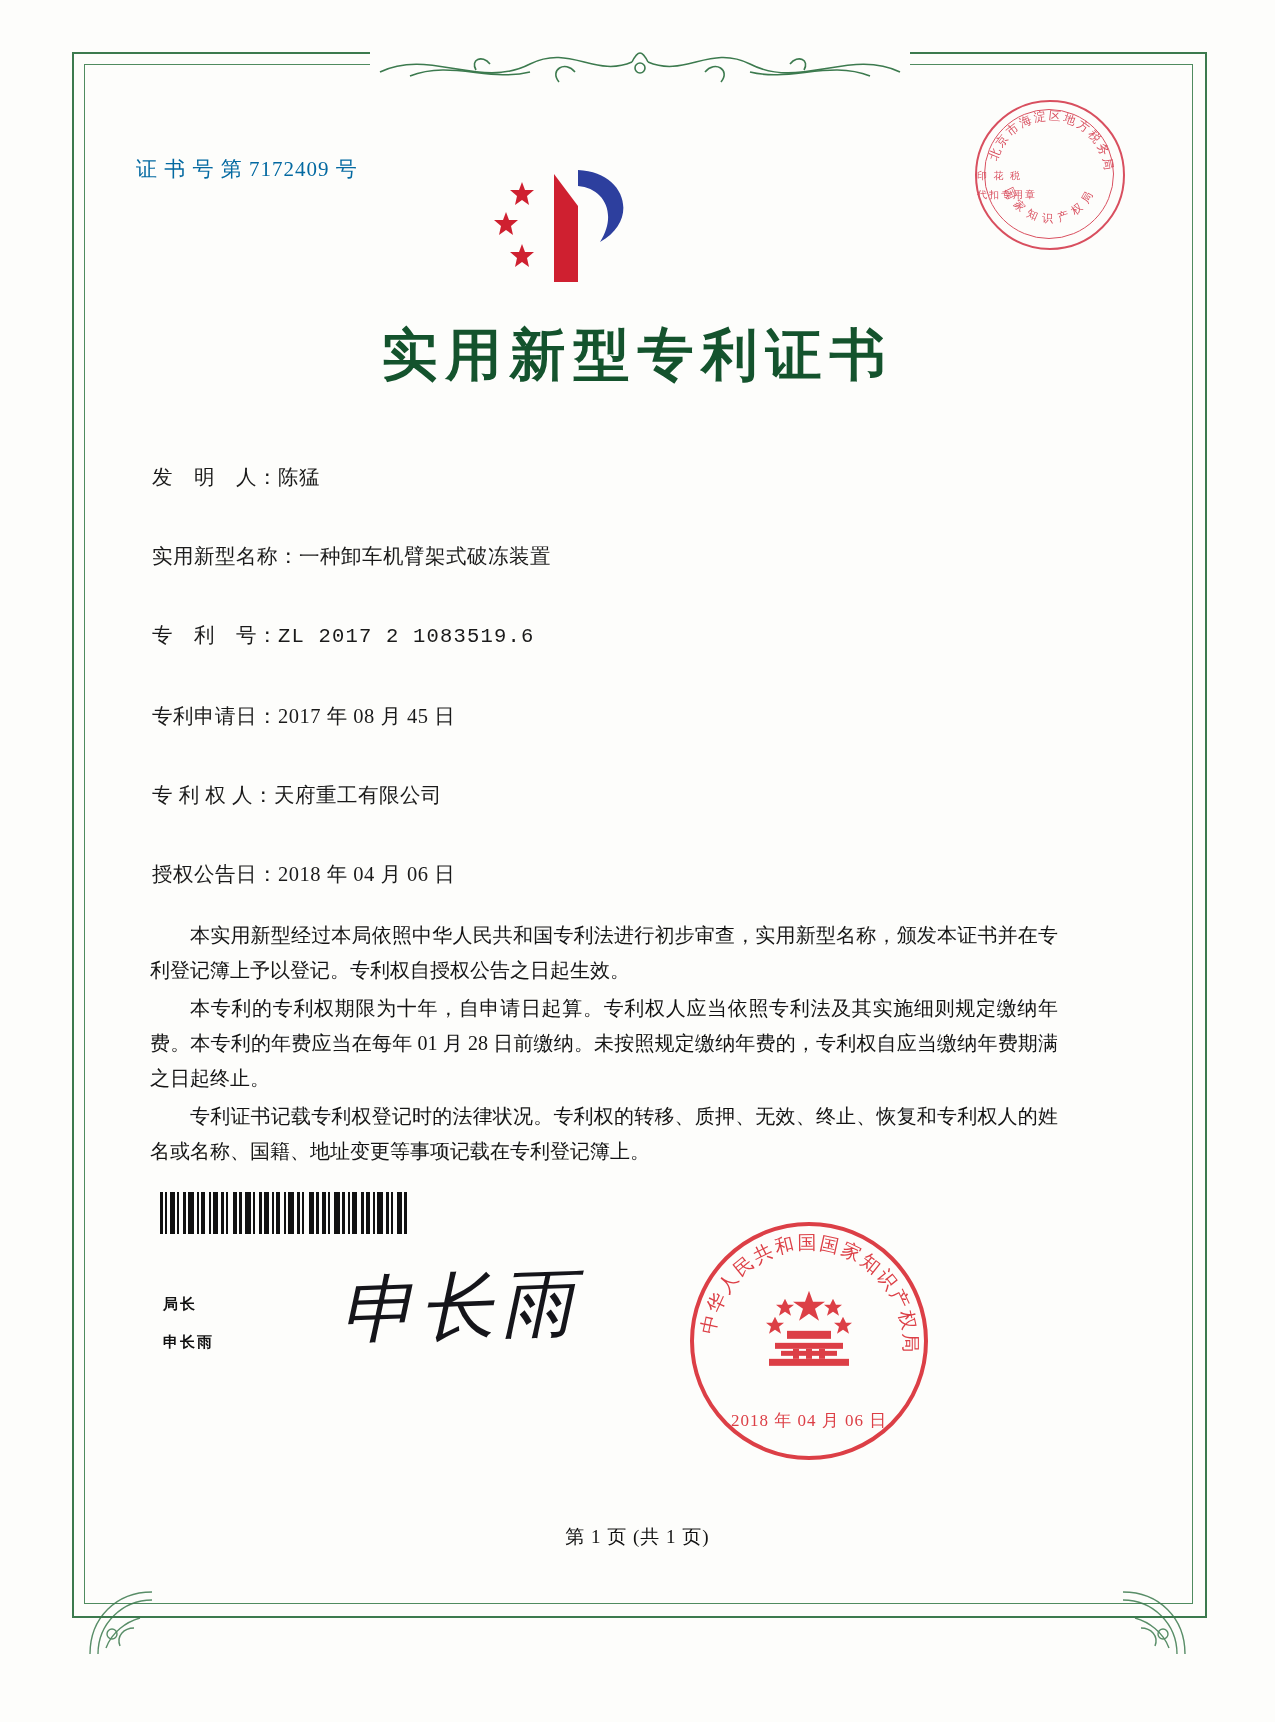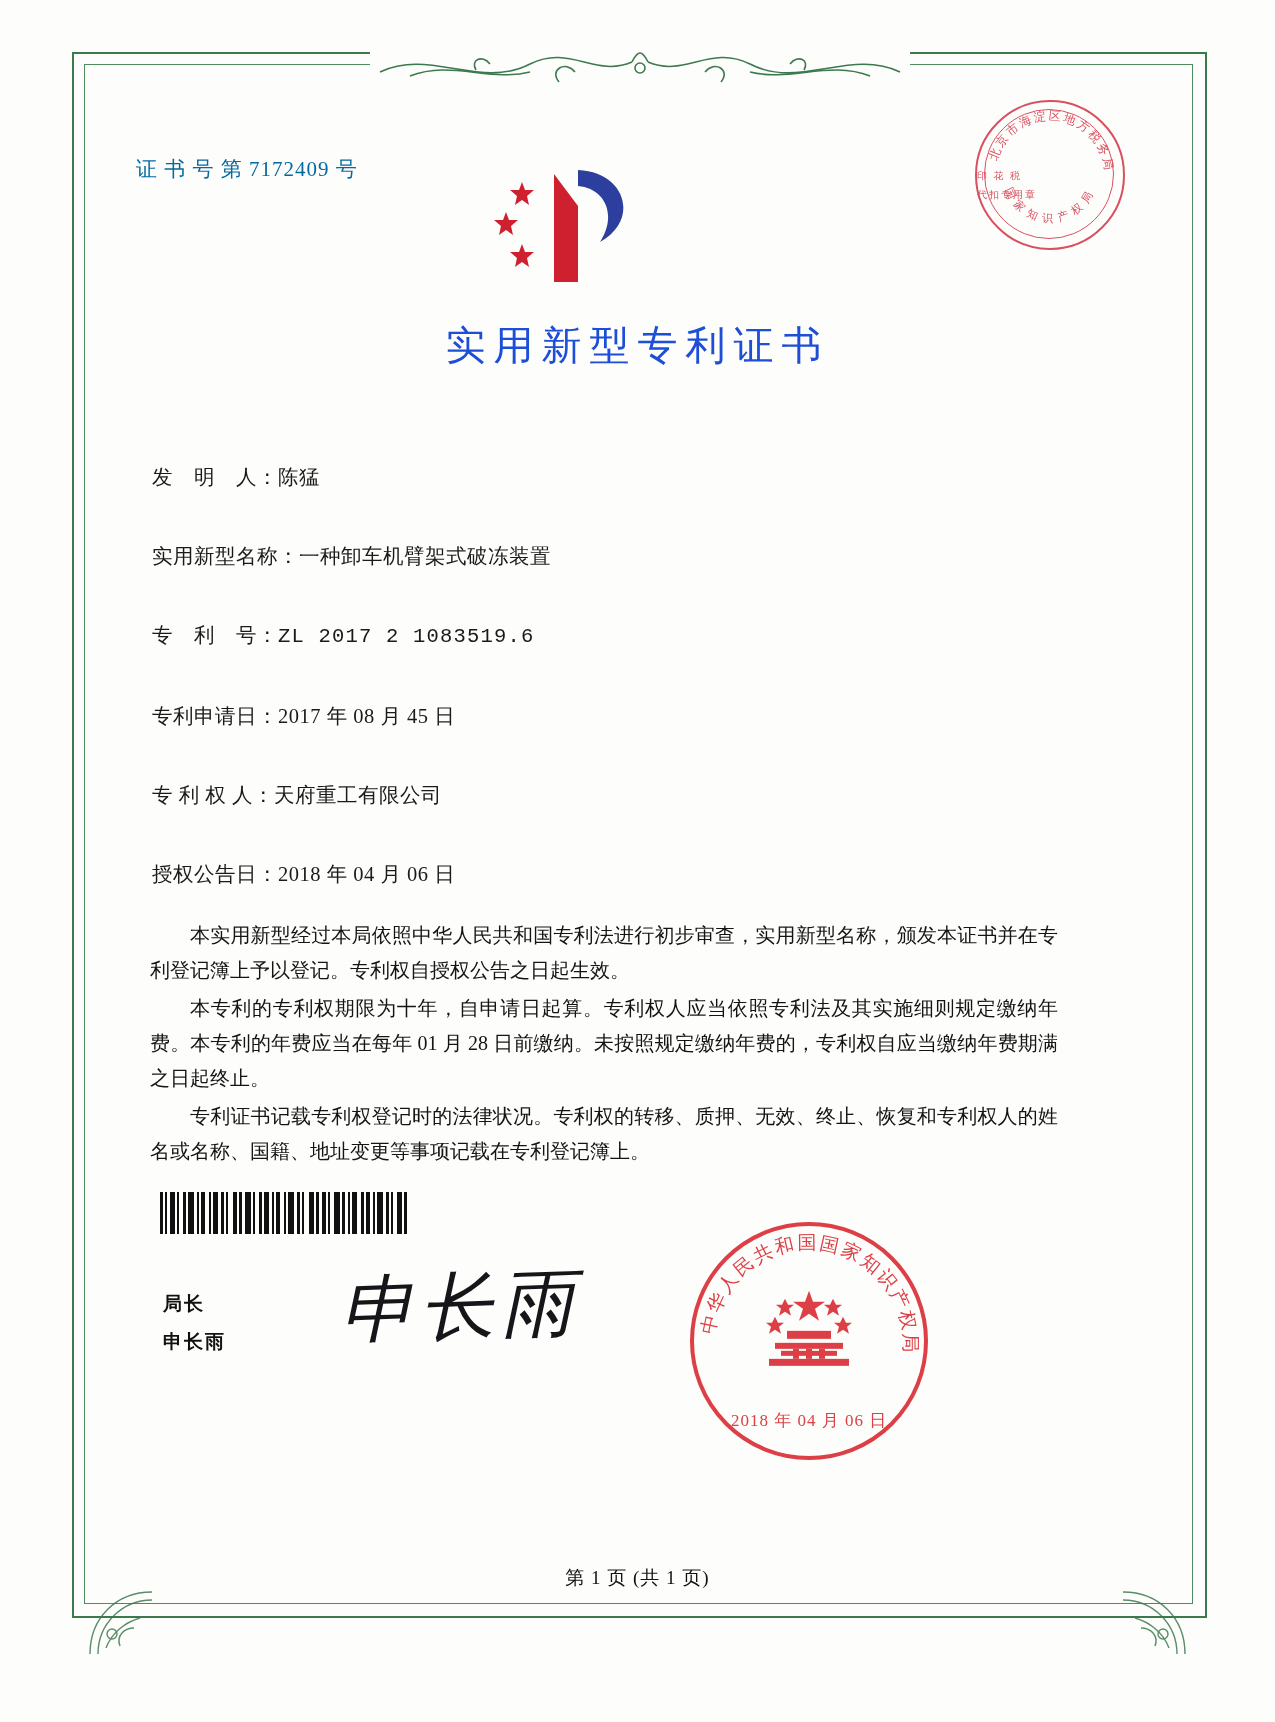--- a/index.html
+++ b/index.html
@@ -100,24 +100,24 @@
     font-size: 10px;
     line-height: 19px;
     letter-spacing: 2px;
   }
 
   
   .title {
     position: absolute;
     left: 0; right: 0; top: 318px;
     text-align: center;
-    font-size: 40px;
-    font-weight: normal;
+    font-size: 56px;
+    font-weight: bold;
     letter-spacing: 8px;
-    color: #1d4ed8;
+    color: #14532d;
     font-family: "DejaVu Serif", "Liberation Serif", serif;
   }
 
   
   .fields {
     position: absolute;
     left: 152px; top: 462px;
     width: 900px;
   }
   .field-row {
@@ -167,21 +167,21 @@
   .barcode i {
     display: block;
     background: #111;
     height: 100%;
   }
 
   
   .sign-label {
     position: absolute;
     left: 163px; top: 1285px;
-    font-size: 19px;
+    font-size: 15px;
     line-height: 38px;
     letter-spacing: 2px;
     color: #111;
     font-weight: 600;
   }
   .sign-script {
     position: absolute;
     left: 340px; top: 1258px;
     font-size: 74px;
     font-family: "DejaVu Serif", serif;
@@ -218,21 +218,21 @@
   .seal-emblem {
     position: absolute;
     left: 50%; top: 50%;
     transform: translate(-50%, -54%);
     width: 108px; height: 104px;
   }
 
   
   .footer {
     position: absolute;
-    left: 0; right: 0; top: 1565px;
+    left: 0; right: 0; top: 1524px;
     text-align: center;
     font-size: 19px;
     color: #111;
     letter-spacing: 1px;
   }
 </style>
 </head>
 <body>
 
 <div class="page">

